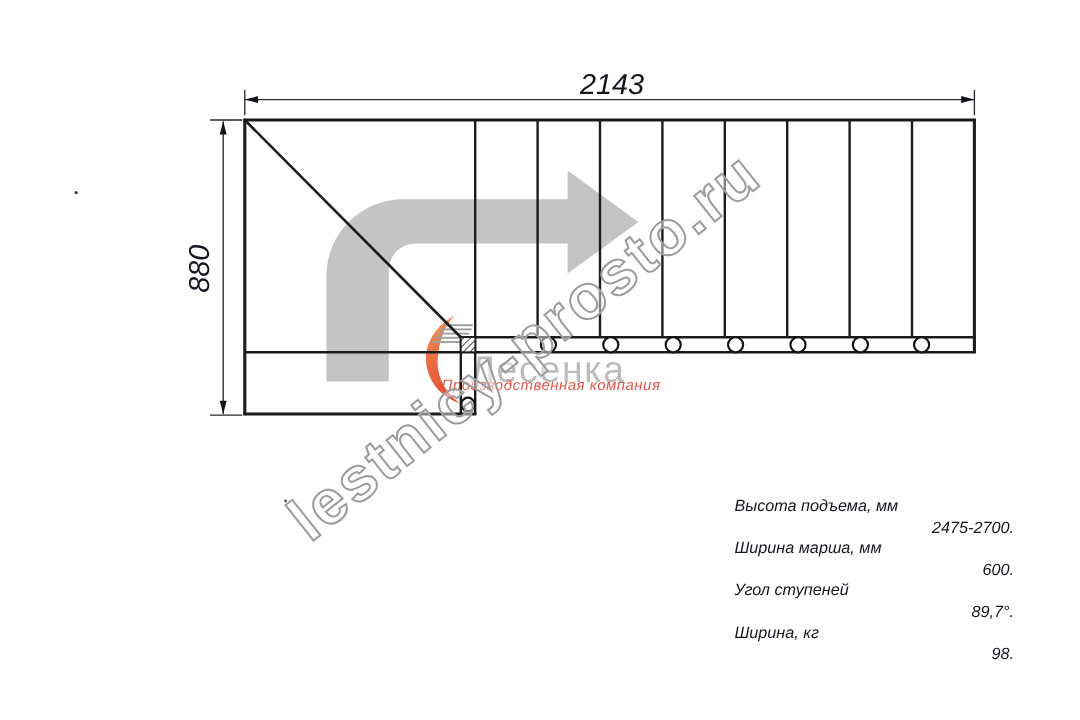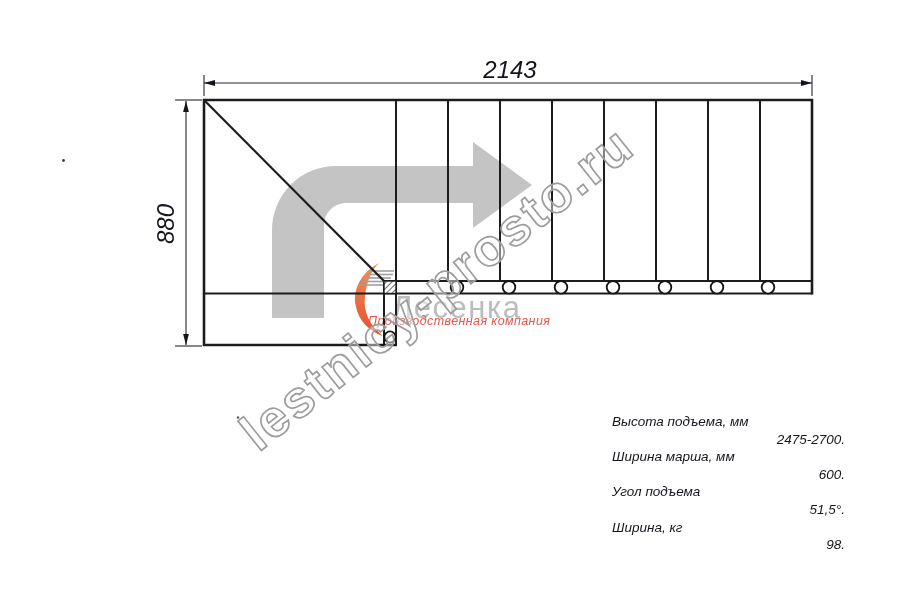--- a/index.html
+++ b/index.html
@@ -135,22 +135,22 @@
   <div class="specs">
     <div class="spec-row">
       <span class="spec-label">Высота подъема, мм</span>
       <span class="spec-value">2475-2700.</span>
     </div>
     <div class="spec-row">
       <span class="spec-label">Ширина марша, мм</span>
       <span class="spec-value">600.</span>
     </div>
     <div class="spec-row">
-      <span class="spec-label">Угол подъема</span>
-      <span class="spec-value">51,5°.</span>
+      <span class="spec-label">Угол ступеней</span>
+      <span class="spec-value">89,7°.</span>
     </div>
     <div class="spec-row">
       <span class="spec-label">Ширина, кг</span>
       <span class="spec-value">98.</span>
     </div>
   </div>
 
 </div>
 
 </body></html>

